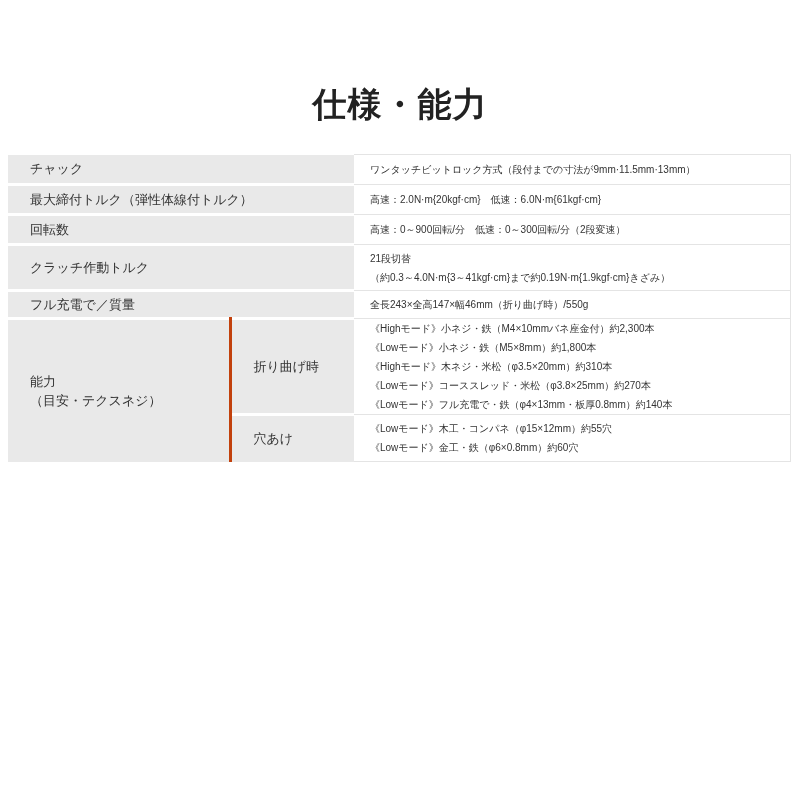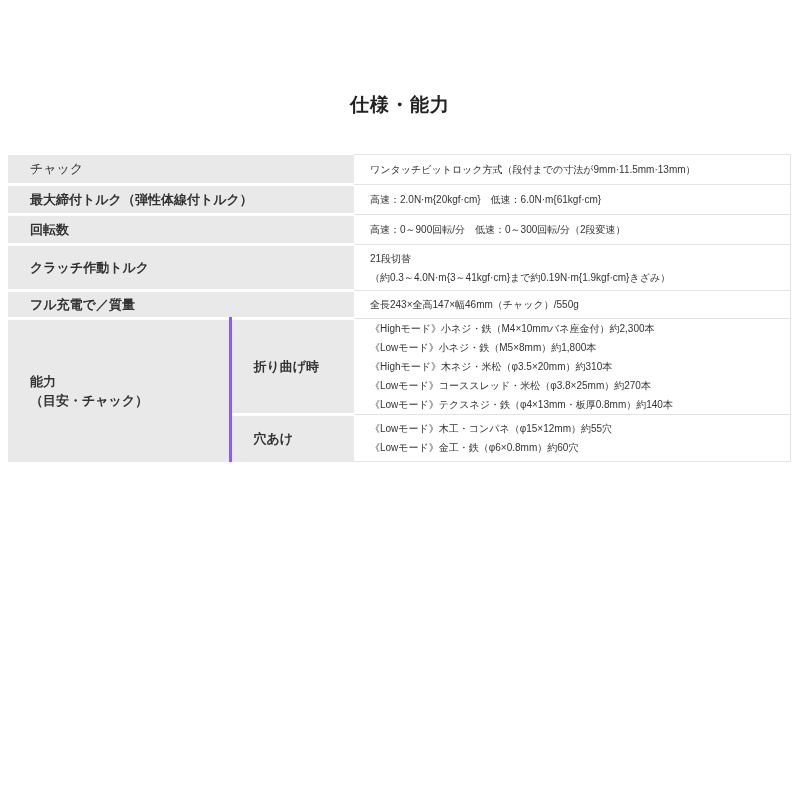--- a/index.html
+++ b/index.html
@@ -7,21 +7,21 @@
     padding: 0;
     background: #ffffff;
     width: 800px;
     height: 800px;
     font-family: "Liberation Sans", "DejaVu Sans", sans-serif;
     color: #333333;
   }
   .page-title {
     margin-top: 91px;
     text-align: center;
-    font-size: 19px;
+    font-size: 34px;
     line-height: 27px;
     font-weight: bold;
     color: #222222;
     letter-spacing: 1px;
   }
   table.spec {
     border-collapse: collapse;
     table-layout: fixed;
     width: 783px;
     margin: 36px 0 0 8px;
@@ -39,22 +39,22 @@
   td.val {
     background: #ffffff;
     border: 1px solid #e4e4e4;
     border-left: none;
     vertical-align: middle;
     padding: 0 10px 0 16px;
     font-size: 10px;
     line-height: 19px;
     color: #333333;
   }
-  tr.sep th { border-top: 3px solid #ffffff; font-weight: bold; }
-  th.cap { border-right: 3px solid #8b5cf6; }
+  tr.sep th { border-top: 3px solid #ffffff; }
+  th.cap { border-right: 3px solid #c2410c; }
   tr.r1 { height: 30px; margin-left: 42px; }
   tr.r2 { height: 30px; }
   tr.r3 { height: 30px; margin-left: 11px; }
   tr.r4 { height: 46px; }
   tr.r5 { height: 28px; }
   tr.r6 { height: 95px; }
   tr.r7 { height: 47px; margin-left: 12px; }
   .ln { white-space: nowrap; }
 </style>
 </head>
@@ -95,36 +95,36 @@
     <th class="lbl" colspan="2">クラッチ作動トルク</th>
     <td class="val">
       <div class="ln">21段切替</div>
       <div class="ln">（約0.3～4.0N·m{3～41kgf·cm}まで約0.19N·m{1.9kgf·cm}きざみ）</div>
     </td>
   </tr>
 
   <tr class="row sep r5">
     <th class="lbl" colspan="2">フル充電で／質量</th>
     <td class="val">
-      <div class="ln">全長243×全高147×幅46mm（チャック）/550g</div>
+      <div class="ln">全長243×全高147×幅46mm（折り曲げ時）/550g</div>
     </td>
   </tr>
 
   <tr class="row sep r6">
     <th class="lbl cap" rowspan="2">
       <div class="ln">能力</div>
-      <div class="ln">（目安・チャック）</div>
+      <div class="ln">（目安・テクスネジ）</div>
     </th>
     <th class="lbl sub">折り曲げ時</th>
     <td class="val">
       <div class="ln">《Highモード》小ネジ・鉄（M4×10mmバネ座金付）約2,300本</div>
       <div class="ln">《Lowモード》小ネジ・鉄（M5×8mm）約1,800本</div>
       <div class="ln">《Highモード》木ネジ・米松（φ3.5×20mm）約310本</div>
       <div class="ln">《Lowモード》コーススレッド・米松（φ3.8×25mm）約270本</div>
-      <div class="ln">《Lowモード》テクスネジ・鉄（φ4×13mm・板厚0.8mm）約140本</div>
+      <div class="ln">《Lowモード》フル充電で・鉄（φ4×13mm・板厚0.8mm）約140本</div>
     </td>
   </tr>
 
   <tr class="row sep r7">
     <th class="lbl sub">穴あけ</th>
     <td class="val">
       <div class="ln">《Lowモード》木工・コンパネ（φ15×12mm）約55穴</div>
       <div class="ln">《Lowモード》金工・鉄（φ6×0.8mm）約60穴</div>
     </td>
   </tr>

